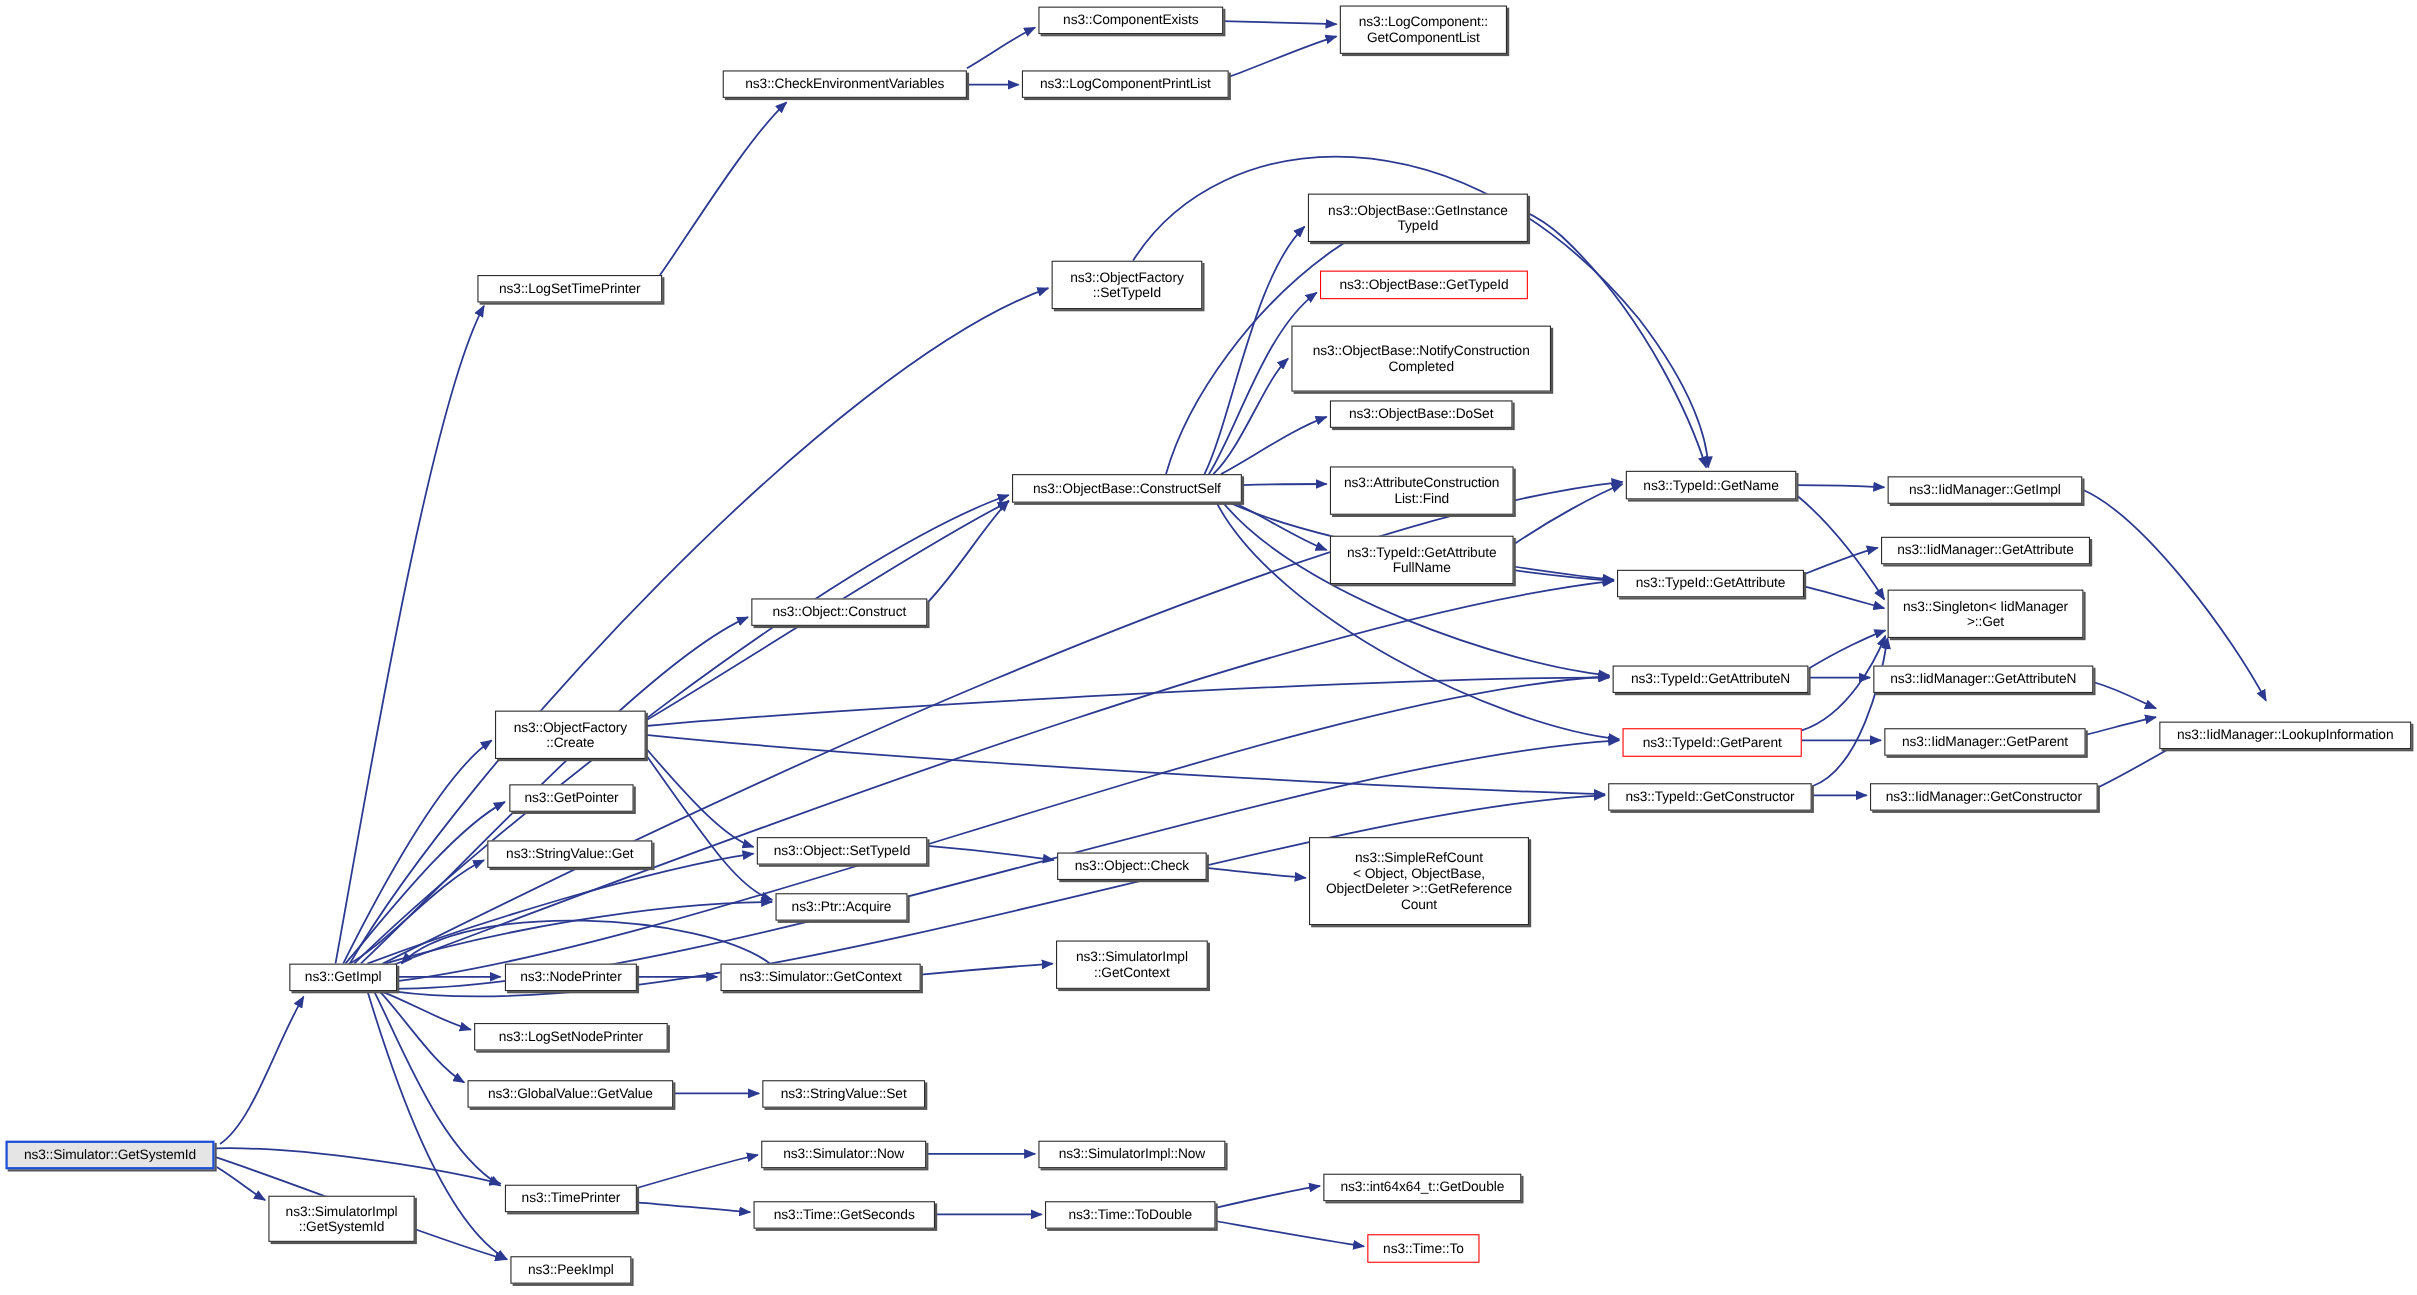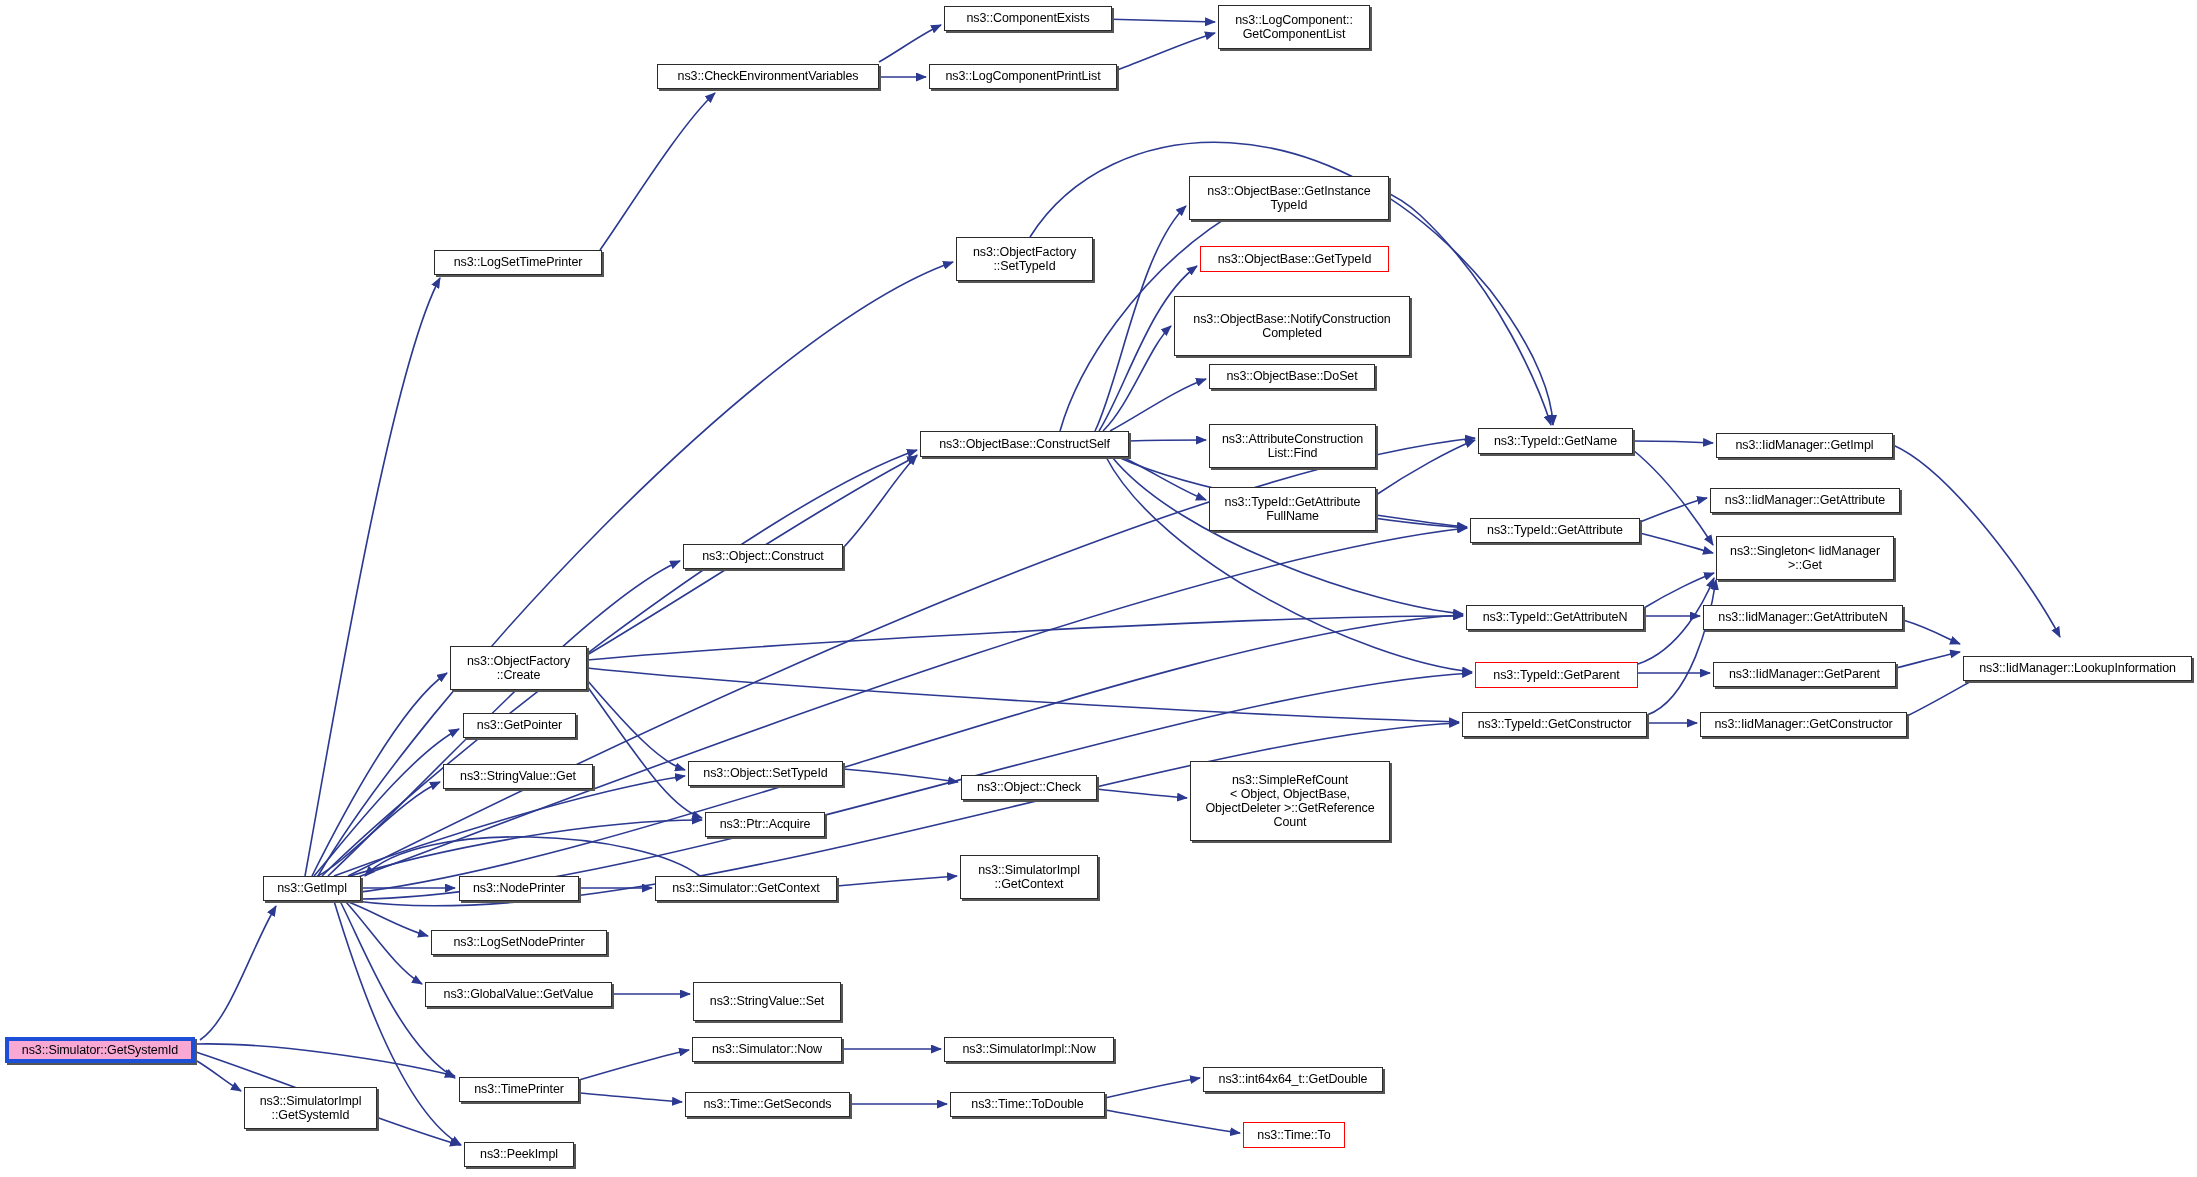--- a/index.html
+++ b/index.html
@@ -7,21 +7,21 @@
   #graph-root{position:relative;width:2197px;height:1177px;background:#ffffff;overflow:hidden;}
   svg#edges{position:absolute;left:0;top:0;width:2197px;height:1177px;}
   .gnode{position:absolute;box-sizing:border-box;background:#ffffff;
          border:1px solid #2b2b2b;
          display:flex;align-items:center;justify-content:center;
          text-align:center;line-height:1.14;
          font-family:"Liberation Sans", sans-serif;
          color:#000000;white-space:pre-line;letter-spacing:-0.1px;}
   .gnode.shadow{box-shadow:2px 2px 0 0 #555555;border:1px solid #2b2b2b;}
   .gnode.red{border:1px solid #ff0000;}
-  .gnode.root{background:#f9a8d4;border:4px solid #1d4ed8;box-shadow:2px 2px 0 0 #555555;}
+  .gnode.root{background:#e5e5e5;border:2px solid #1d4ed8;box-shadow:2px 2px 0 0 #555555;}
   .gnode span{display:block;padding:0 4px;}
 </style>
 </head>
 <body>
 
 <div id="graph-root">
   <svg id="edges" viewBox="0 0 2197 1177" xmlns="http://www.w3.org/2000/svg">
     <defs>
       <marker id="arrow" markerWidth="11" markerHeight="9" refX="10" refY="4.5" orient="auto" markerUnits="userSpaceOnUse">
         <path d="M0,0 L11,4.5 L0,9 z" fill="#2b3990"></path>
@@ -153,21 +153,21 @@
       <div class="gnode shadow" style="left: 1700px; top: 712px; width: 207px; height: 25px; font-size: 12.5px;"><span>ns3::IidManager::GetConstructor</span></div>
       <div class="gnode shadow" style="left: 1963px; top: 656px; width: 229px; height: 25px; font-size: 12.5px;"><span>ns3::IidManager::LookupInformation</span></div>
       <div class="gnode shadow" style="left: 961px; top: 775px; width: 136px; height: 25px; font-size: 12.5px;"><span>ns3::Object::Check</span></div>
       <div class="gnode shadow" style="left: 1190px; top: 761px; width: 200px; height: 80px; font-size: 12.5px;"><span>ns3::SimpleRefCount
 &lt; Object, ObjectBase,
 ObjectDeleter &gt;::GetReference
 Count</span></div>
       <div class="gnode shadow" style="left: 655px; top: 876px; width: 182px; height: 25px; font-size: 12.5px;"><span>ns3::Simulator::GetContext</span></div>
       <div class="gnode shadow" style="left: 960px; top: 855px; width: 138px; height: 44px; font-size: 12.5px;"><span>ns3::SimulatorImpl
 ::GetContext</span></div>
-      <div class="gnode shadow" style="left: 693px; top: 982px; width: 148px; height: 39px; font-size: 12.5px;"><span>ns3::StringValue::Set</span></div>
+      <div class="gnode shadow" style="left: 693px; top: 982px; width: 148px; height: 25px; font-size: 12.5px;"><span>ns3::StringValue::Set</span></div>
       <div class="gnode shadow" style="left: 692px; top: 1037px; width: 150px; height: 25px; font-size: 12.5px;"><span>ns3::Simulator::Now</span></div>
       <div class="gnode shadow" style="left: 944px; top: 1037px; width: 170px; height: 25px; font-size: 12.5px;"><span>ns3::SimulatorImpl::Now</span></div>
       <div class="gnode shadow" style="left: 685px; top: 1092px; width: 165px; height: 25px; font-size: 12.5px;"><span>ns3::Time::GetSeconds</span></div>
       <div class="gnode shadow" style="left: 950px; top: 1092px; width: 155px; height: 25px; font-size: 12.5px;"><span>ns3::Time::ToDouble</span></div>
       <div class="gnode shadow" style="left: 1203px; top: 1067px; width: 180px; height: 25px; font-size: 12.5px;"><span>ns3::int64x64_t::GetDouble</span></div>
       <div class="gnode red shadow-none" style="left: 1243px; top: 1122px; width: 102px; height: 26px; font-size: 12.5px;"><span>ns3::Time::To</span></div>
     </div>
 </div>
 
 </body></html>

